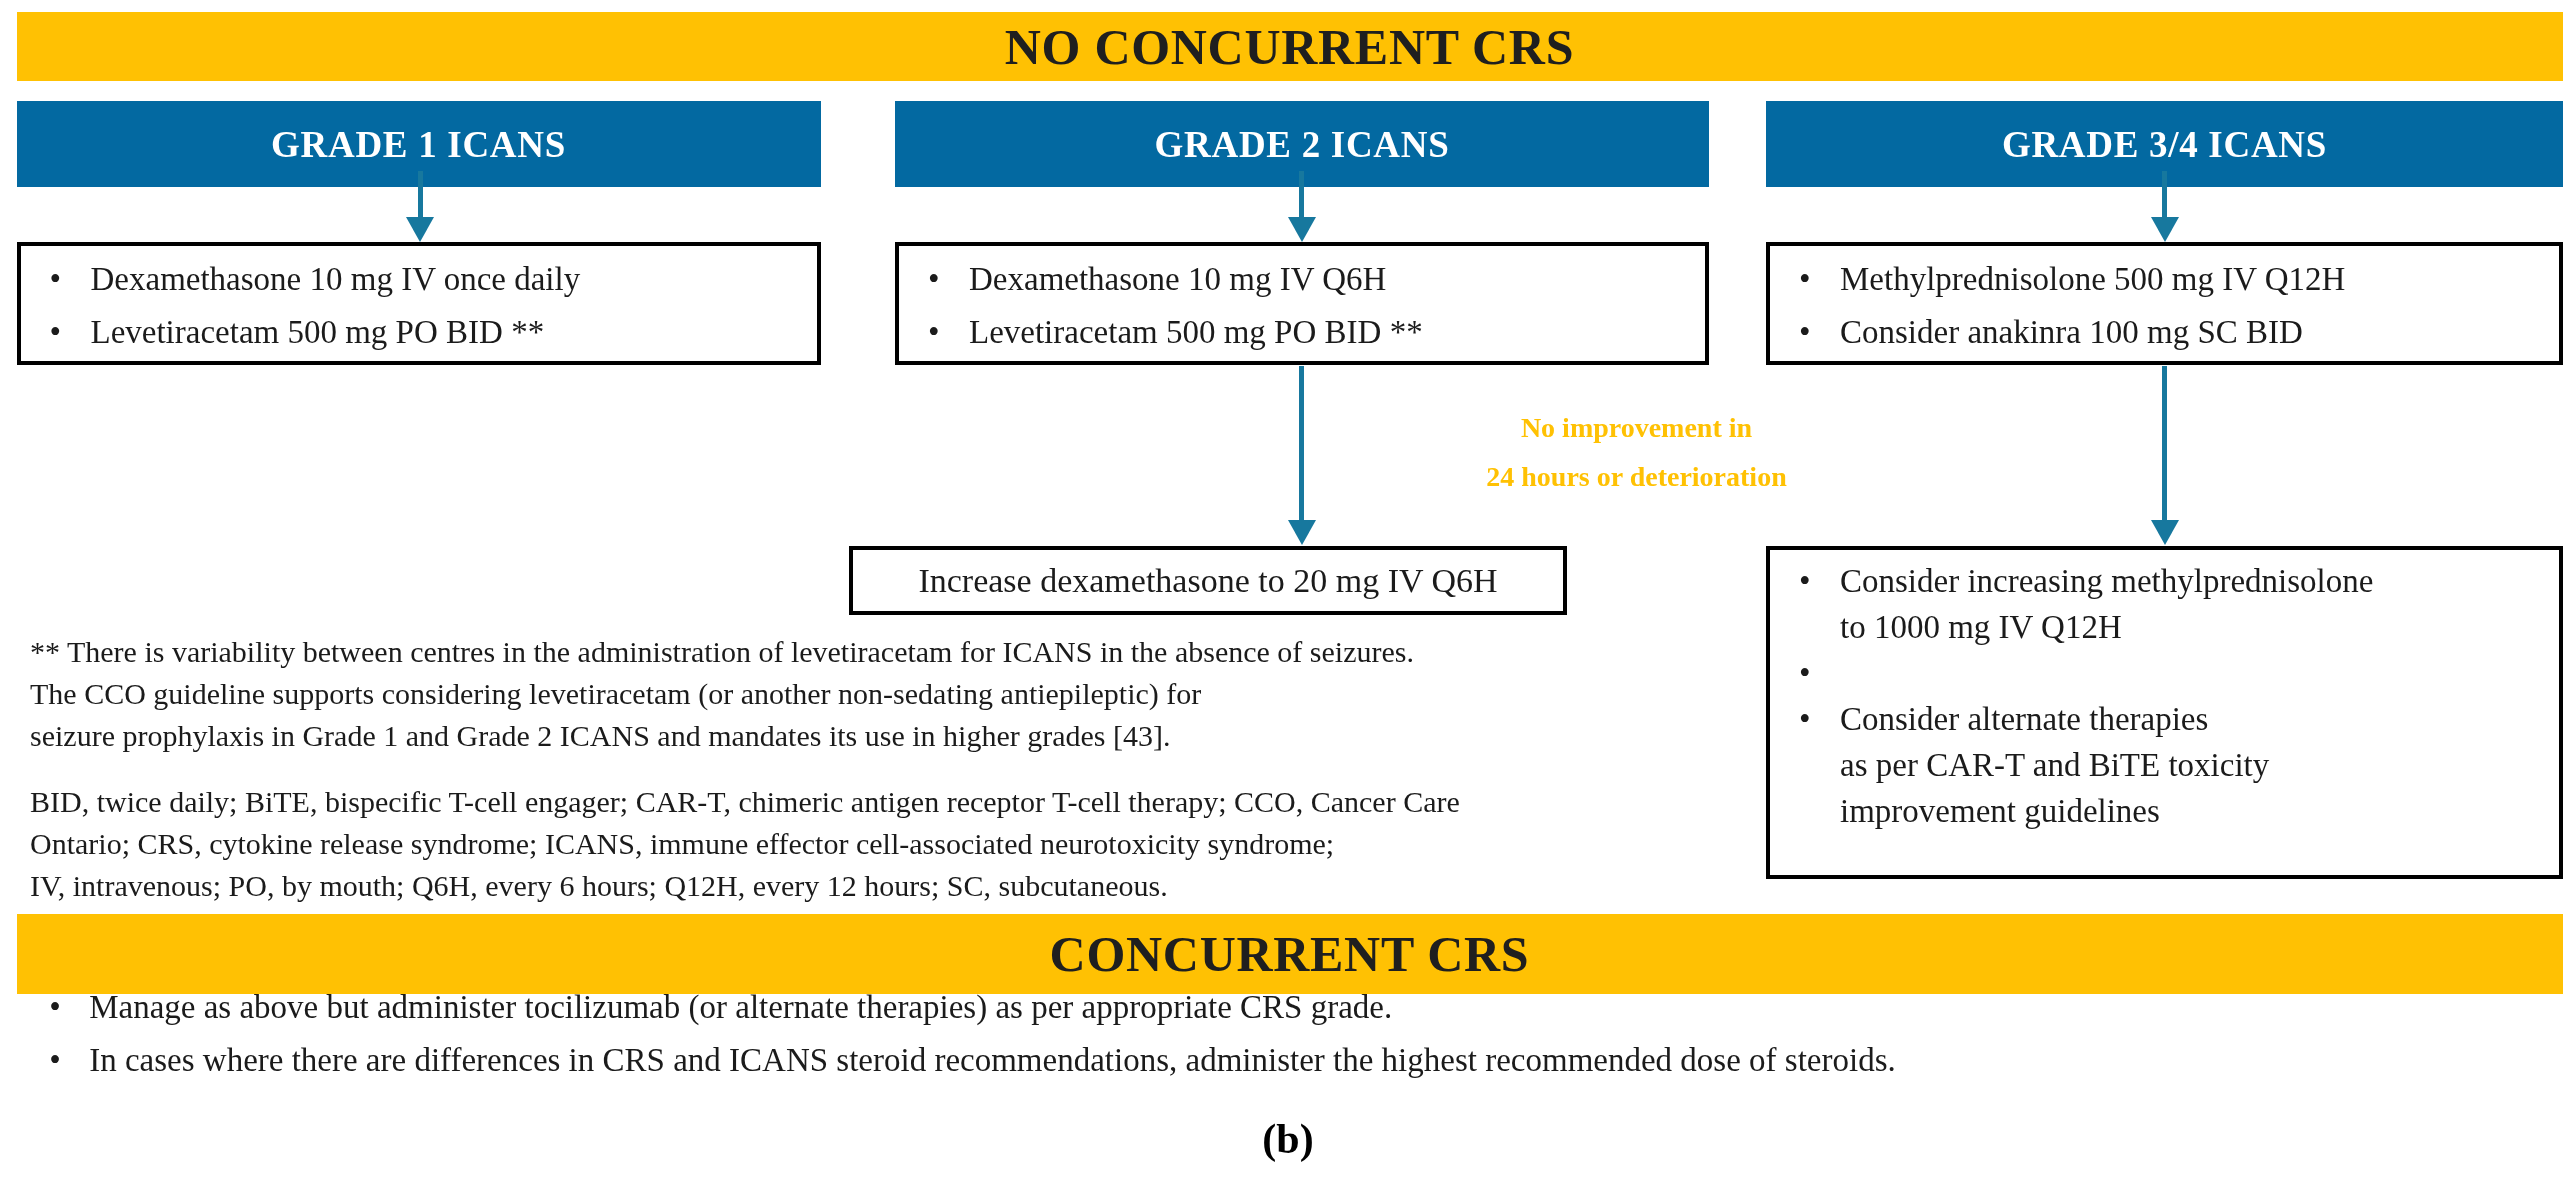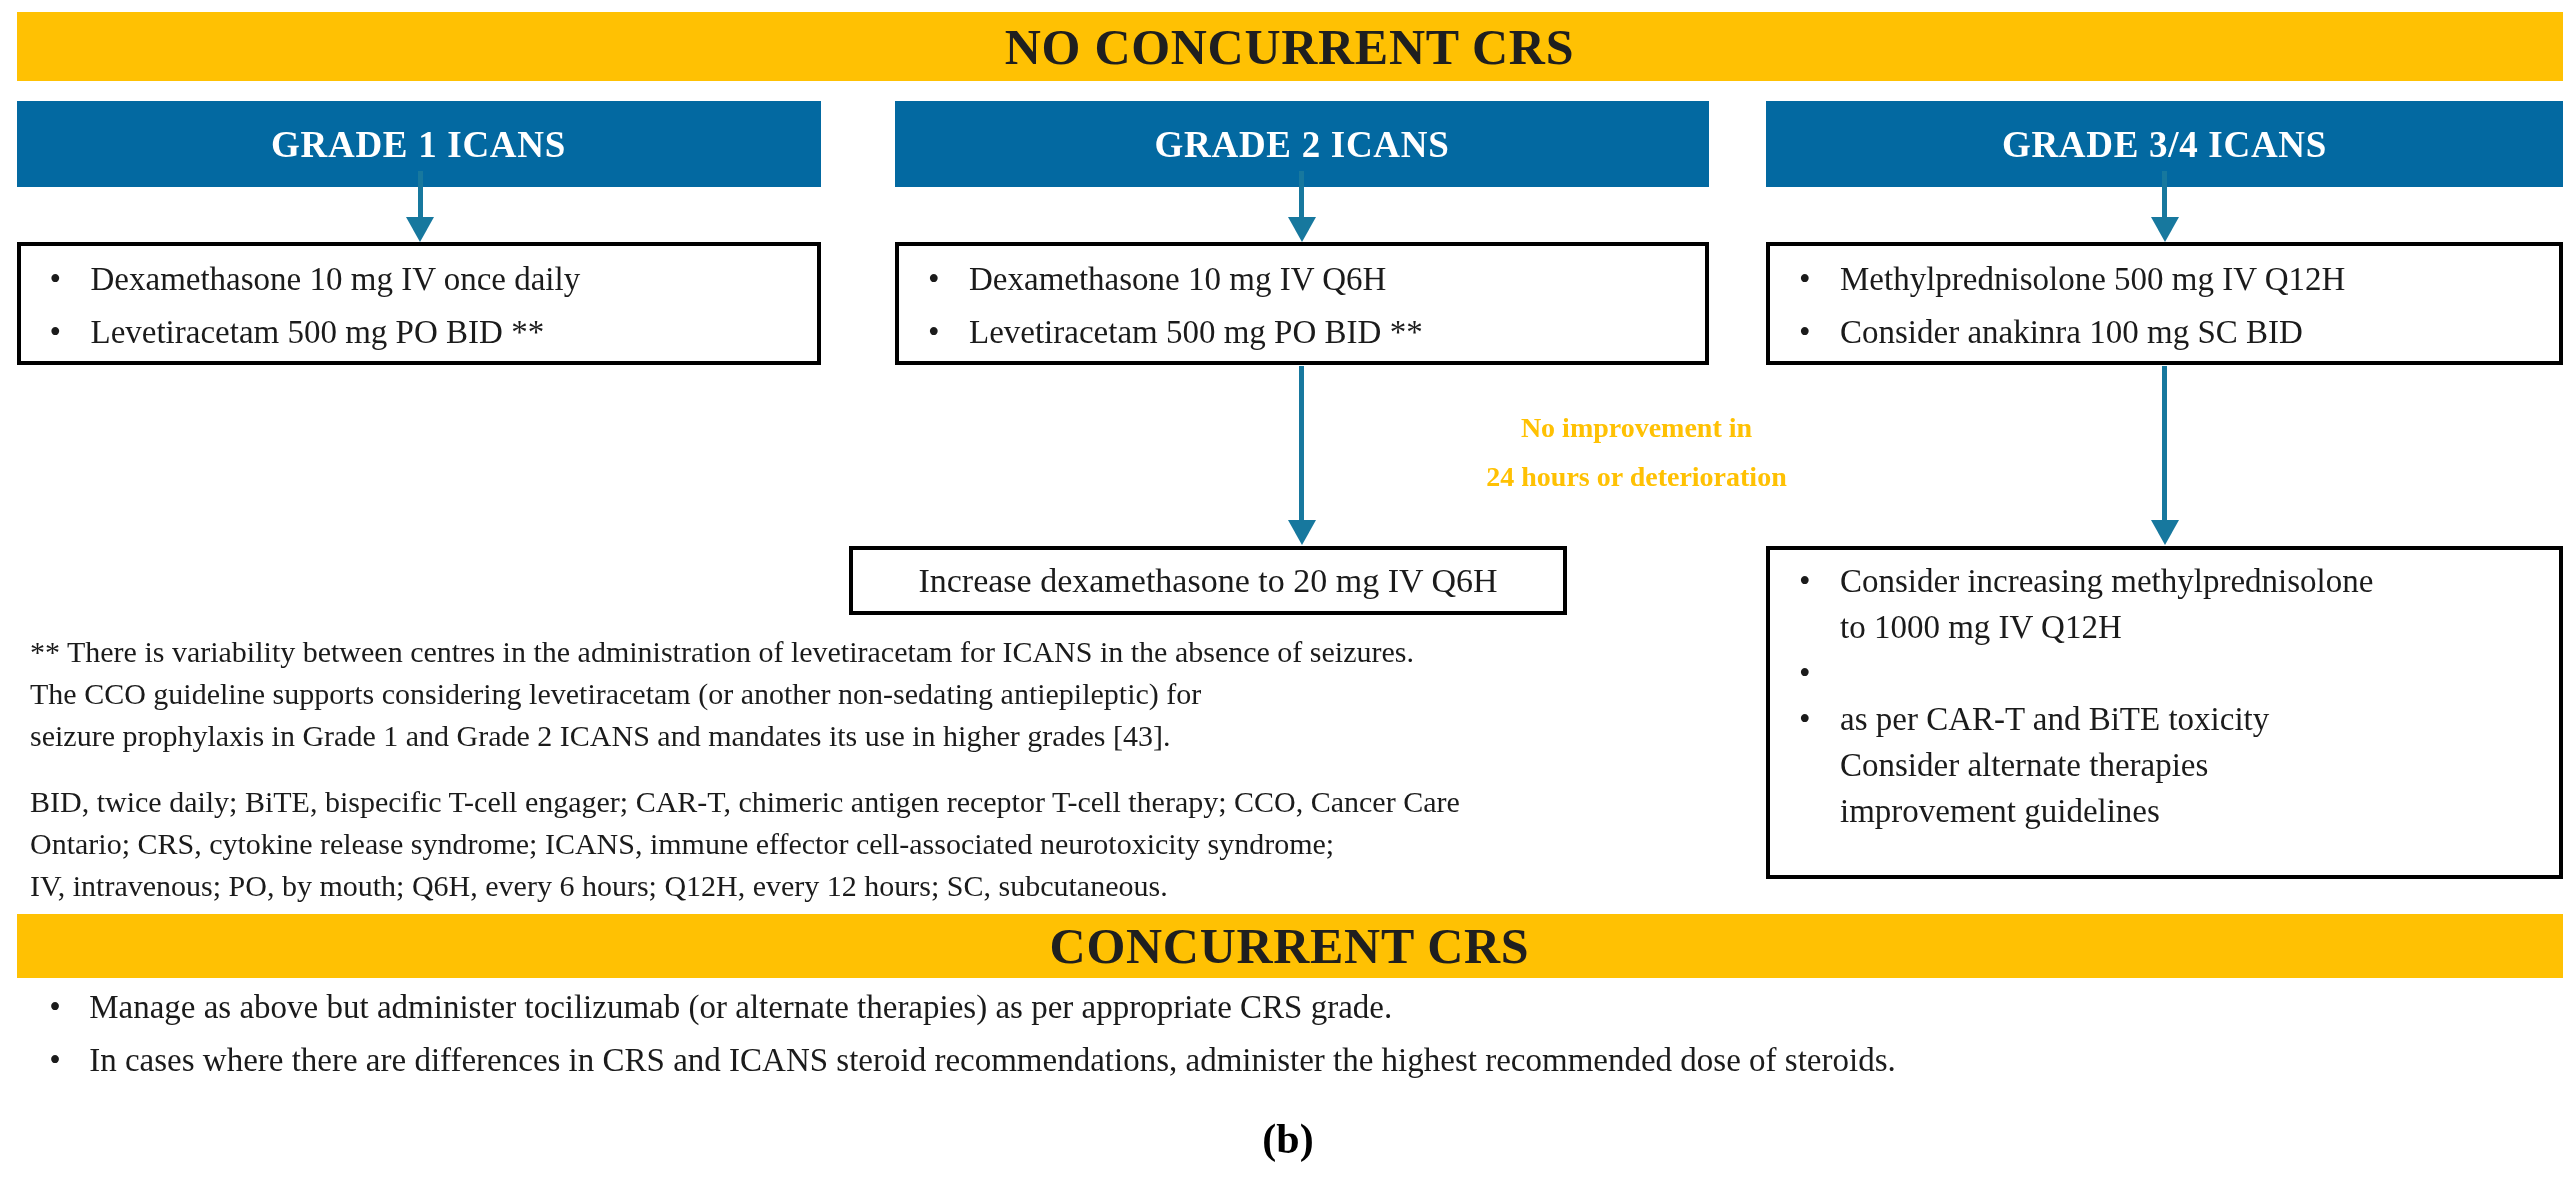--- a/index.html
+++ b/index.html
@@ -6,21 +6,21 @@
   .page{
     position:relative;width:2576px;height:1189px;background:#ffffff;
     font-family:"Liberation Serif","DejaVu Serif",serif;color:#1b1b1b;overflow:hidden;
   }
   .banner{
     position:absolute;left:16.5px;width:2546px;height:69px;background:#ffc103;
     display:flex;align-items:center;justify-content:center;
     font-weight:bold;font-size:50px;color:#1f1f1f;letter-spacing:0.7px;
   }
   .banner.top{top:12px;}
-  .banner.bottom{top:914px;height:64px;}
+  .banner.bottom{top:914px;height:80px;}
   .hdr{
     position:absolute;top:101px;height:86px;background:#0369a1;color:#ffffff;
     display:flex;align-items:center;justify-content:center;
     font-weight:bold;font-size:37px;letter-spacing:0.7px;
   }
   .hdr.c1{left:16.5px;width:804px;}
   .hdr.c2{left:895px;width:814px;}
   .hdr.c3{left:1766px;width:797px;}
   .nbox{
     position:absolute;background:#ffffff;border:4px solid #000000;box-sizing:border-box;
@@ -155,22 +155,22 @@
       </div>
     </div>
     <div class="li">
       <span class="bul">•</span>
       <div class="lines">
       </div>
     </div>
     <div class="li">
       <span class="bul">•</span>
       <div class="lines">
+        <div>Consider alternate therapies</div>
         <div>as per CAR-T and BiTE toxicity</div>
-        <div>Consider alternate therapies</div>
         <div>improvement guidelines</div>
       </div>
     </div>
   </div>
 
   <div class="footnote">
     <div class="p1">
       <div>** There is variability between centres in the administration of levetiracetam for ICANS in the absence of seizures.</div>
       <div>The CCO guideline supports considering levetiracetam (or another non-sedating antiepileptic) for</div>
       <div>seizure prophylaxis in Grade 1 and Grade 2 ICANS and mandates its use in higher grades [43].</div>

